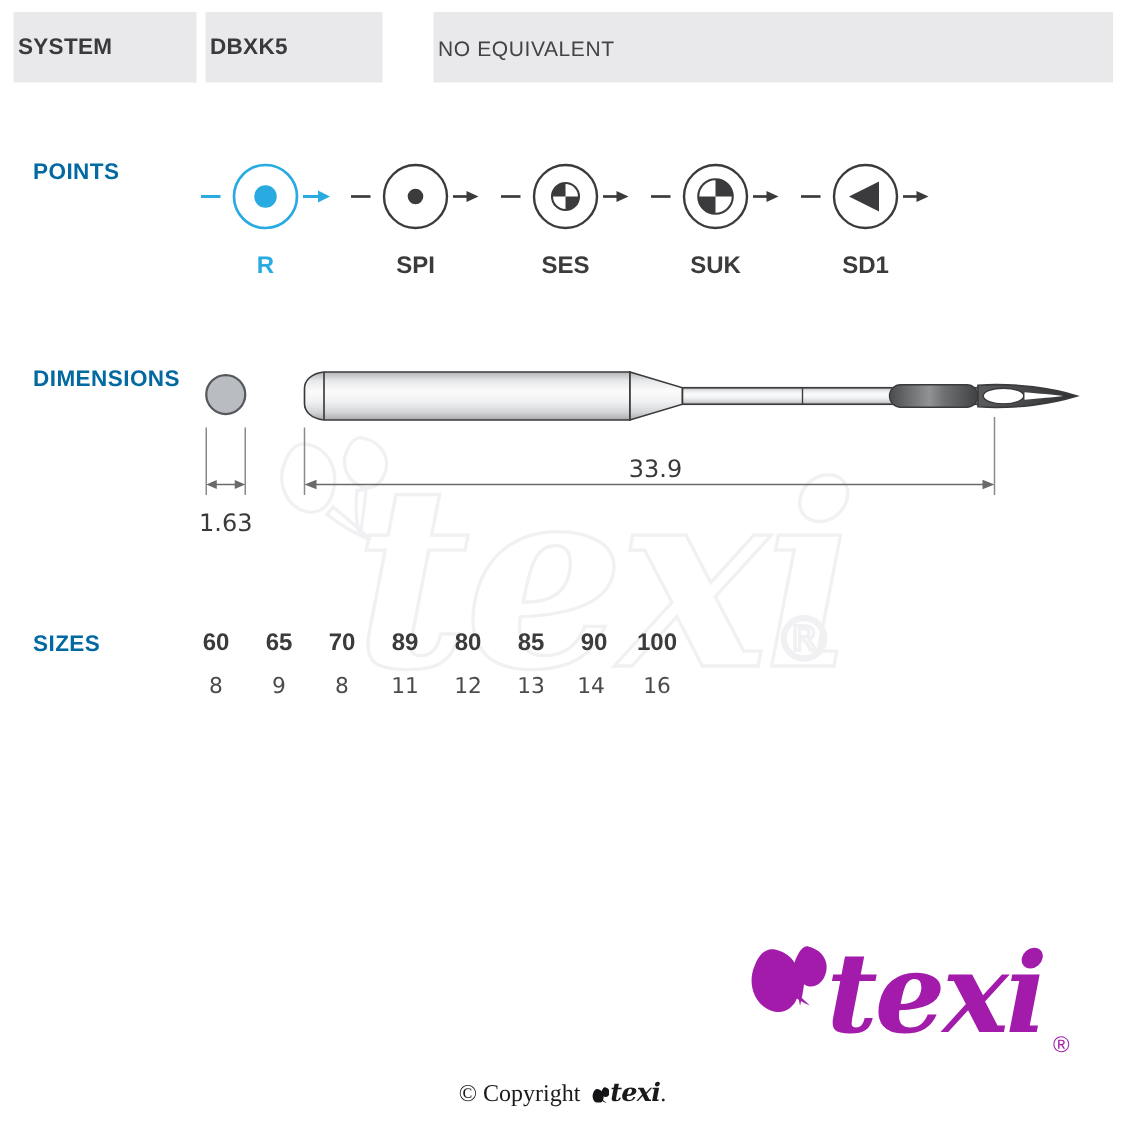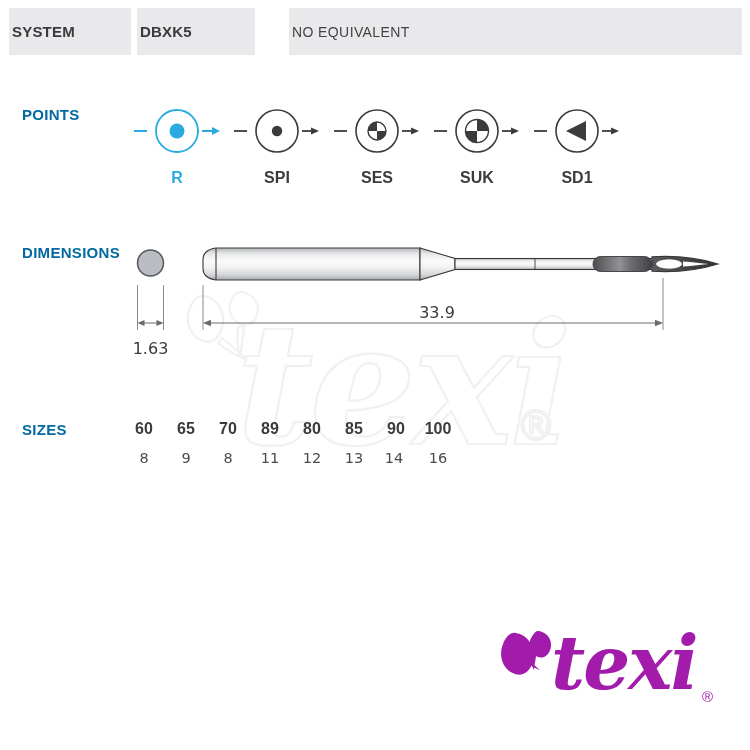--- a/index.html
+++ b/index.html
@@ -232,14 +232,23 @@
     <g fill="#a21baa">
       <path d="M26,14 C42,17 49,33 43,49 C40,57 33,61 26,59 C13,56 6,40 12,26 C15,18 20,13 26,14 Z" transform="translate(-6,-10) scale(0.92)"></path>
       <path d="M58,6 C70,9 75,20 70,30 C67,36 61,39 55,36 C46,31 44,21 49,13 C52,7 55,5 58,6 Z" transform="translate(-8,-4) scale(0.85)"></path>
       <path d="M30,40 C38,46 45,52 51,58 C42,54 34,48 27,42 Z" transform="translate(-5,-13) scale(0.92)"></path>
       <path d="M49,33 C48,41 47,49 45,57 C43,49 43,41 44,34 Z" transform="translate(-6,-12) scale(0.92)"></path>
     </g>
   </svg>
   <div id="logo-text" style="color:#a21baa">texi</div>
   <div id="logo-reg" style="color:#a21baa">®</div>
 
+  <div id="copyright">
+    <span>© Copyright</span><svg width="13" height="12" viewBox="0 0 62 56">
+      <g fill="#141416">
+        <path d="M26,14 C42,17 49,33 43,49 C40,57 33,61 26,59 C13,56 6,40 12,26 C15,18 20,13 26,14 Z"></path>
+        <path d="M50,8 C62,11 67,22 62,32 C59,38 53,41 47,38 C38,33 36,23 41,15 C44,9 47,7 50,8 Z"></path>
+        <path d="M40,46 C48,52 55,58 61,64 C52,60 44,54 37,48 Z"></path>
+      </g>
+    </svg><span class="cpy-brand">texi</span><span>.</span>
+  </div>
 
 </div>
 
 </body></html>

